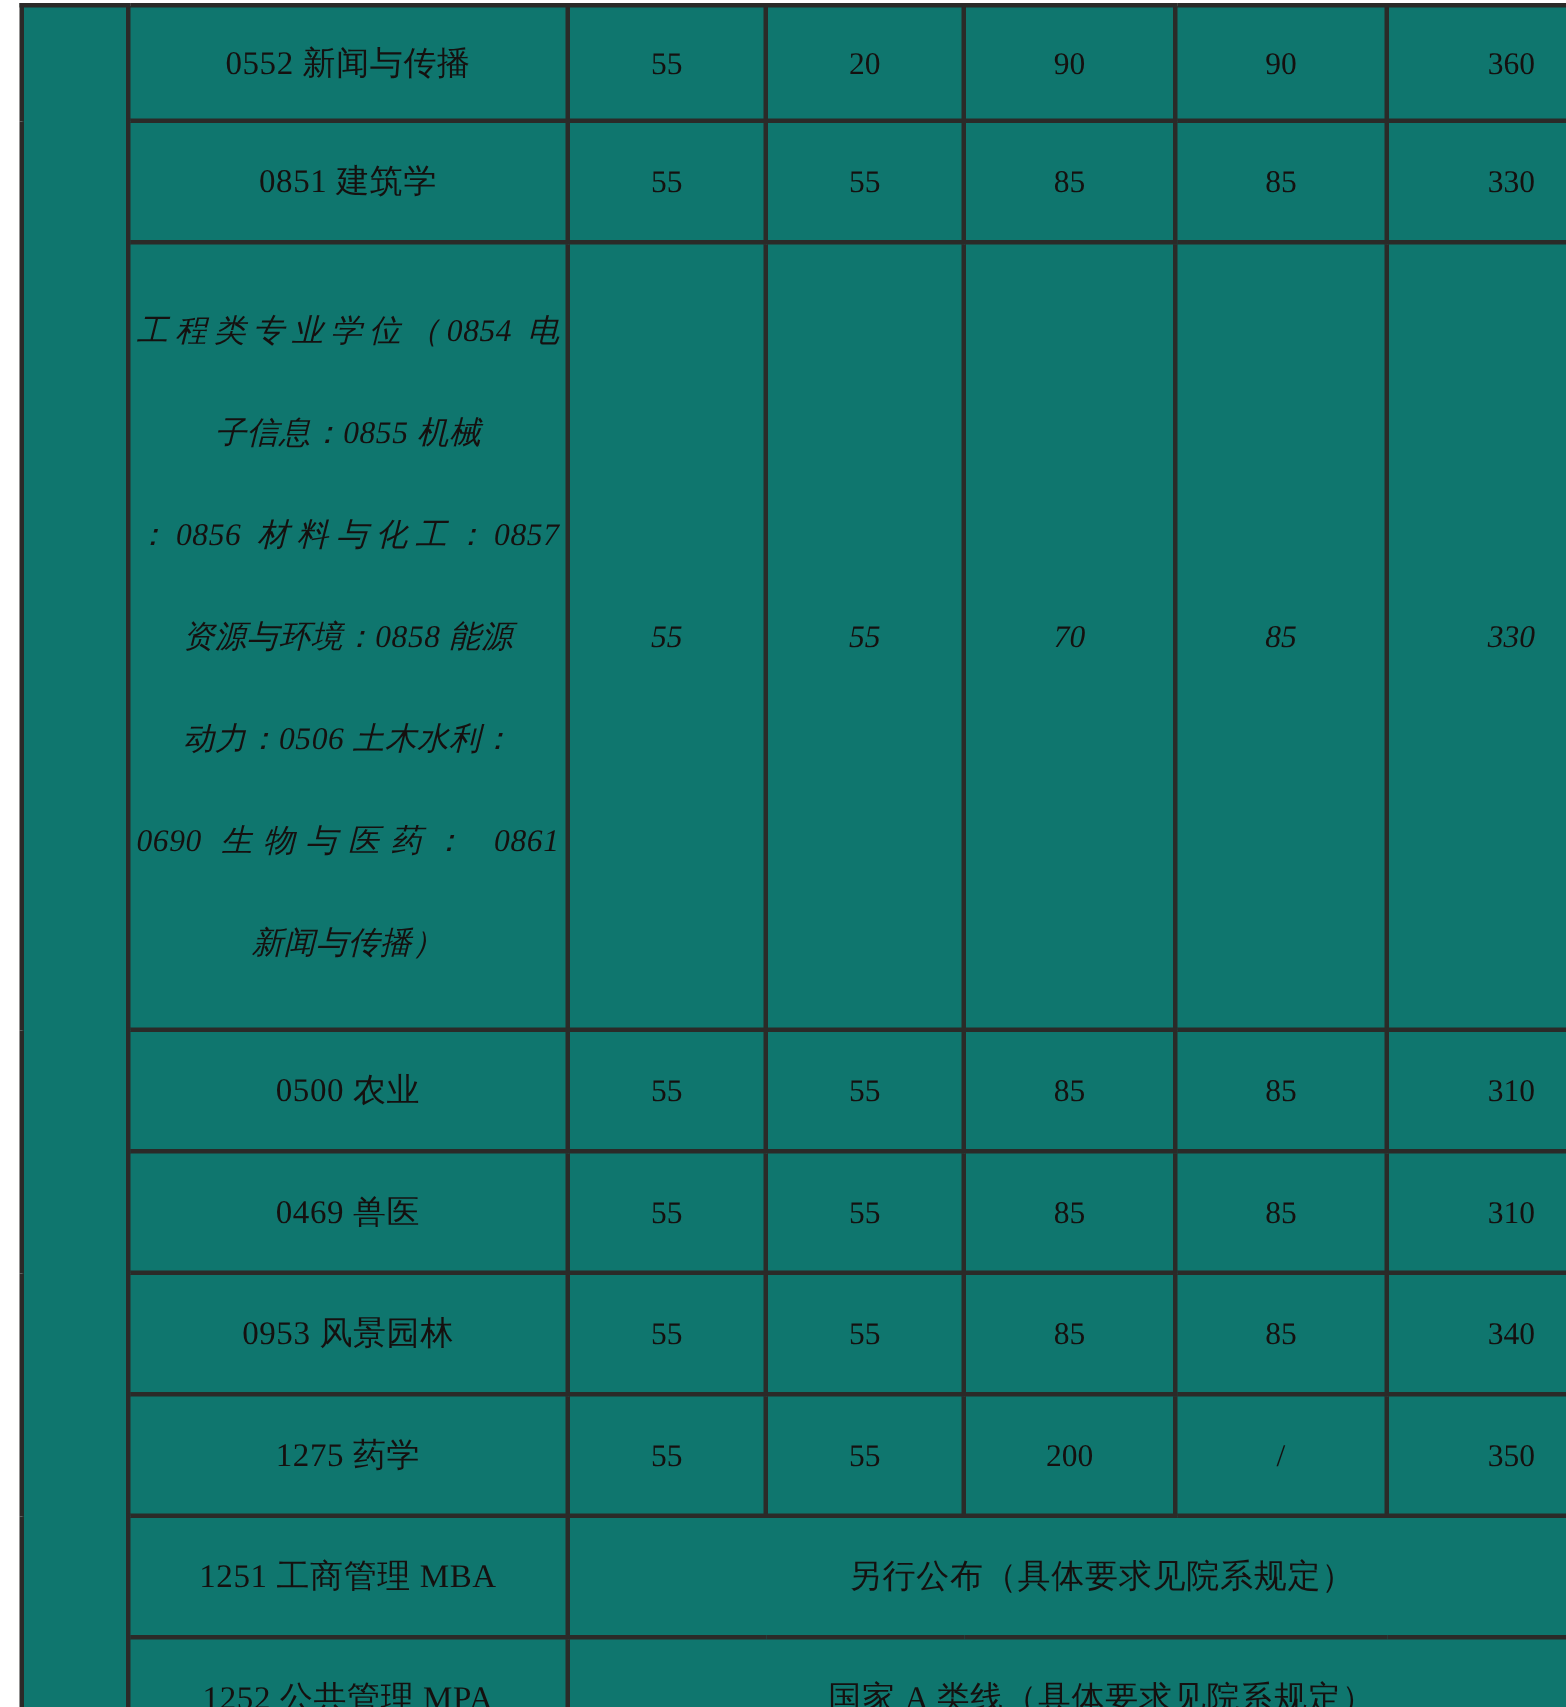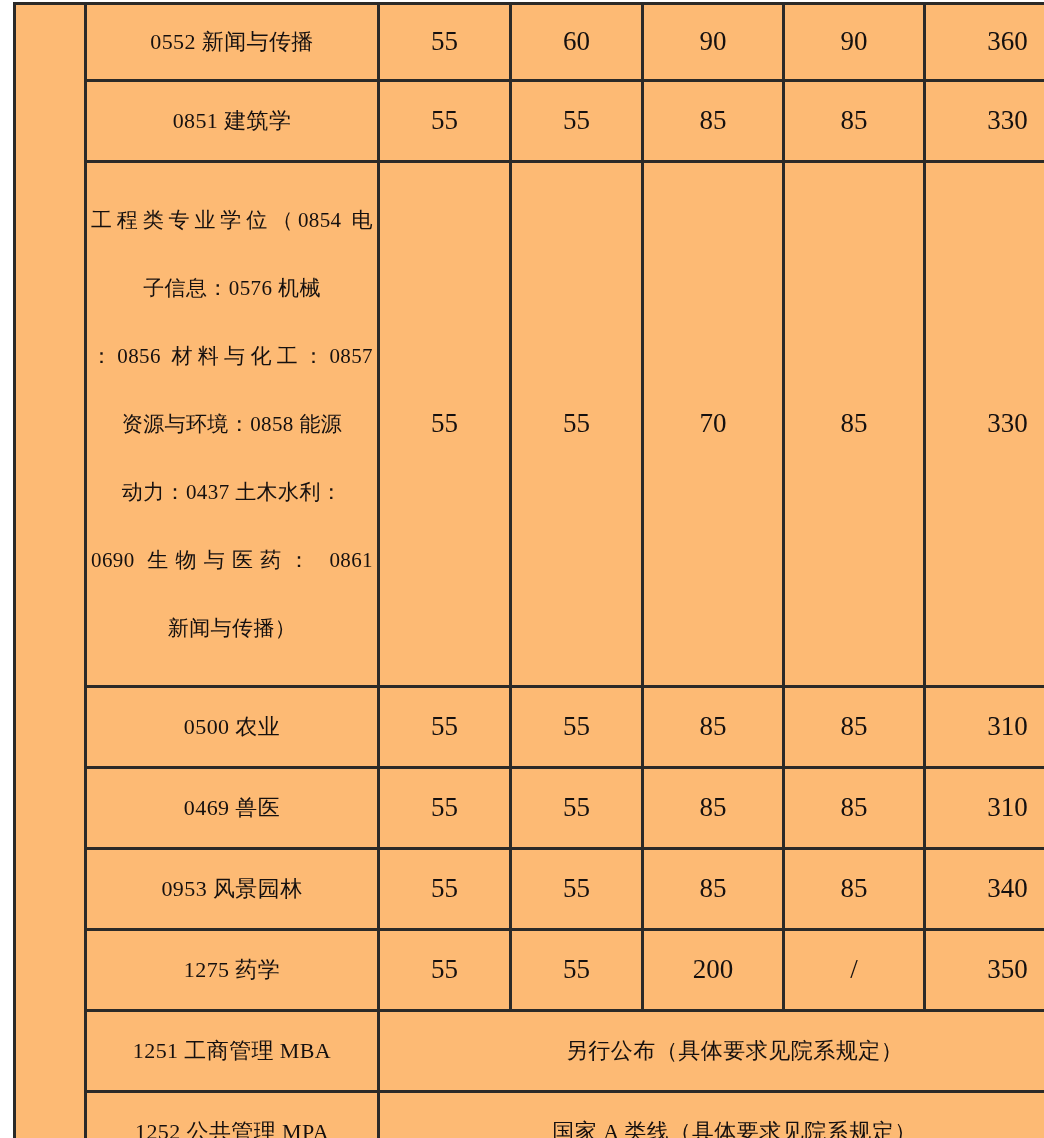--- a/index.html
+++ b/index.html
@@ -28,21 +28,21 @@
     left: 13px;
     top: 2px;
     width: 1022px;
     border-collapse: collapse;
     table-layout: fixed;
     background: #fcfcfc;
   }
 
   .score-table td {
     border: 3px solid #2b2a28;
-    background: #fdba74;
+    background: #0f766e;
     text-align: center;
     vertical-align: middle;
     font-size: 21px;
     line-height: 1.55;
     color: #15100f;
     padding: 0 4px;
     font-family: "Liberation Serif", "DejaVu Serif", serif;
   }
 
   
@@ -53,21 +53,21 @@
   }
 
   td.name-cell {
     width: 282px;
     font-size: 22px;
     letter-spacing: 0.4px;
   }
 
   td.num-cell {
     width: 121px;
-    font-size: 27px;
+    font-size: 21px;
   }
   td.num-cell.wide {
     width: 130px;
   }
   td.num-cell.total {
     width: 155px;
   }
 
   td.merged-note {
     font-size: 22px;
@@ -88,55 +88,55 @@
   }
   td.multiline .ml-line.flush {
     text-align: justify;
     text-align-last: justify;
     padding: 0 2px;
   }
 
   
   tr.r-short td { height: 74px; }
   tr.r-tall  td { height: 78px; text-align: center; }
-  tr.r-big   td { height: 266px; }
+  tr.r-big   td { height: 266px; font-style: italic; }
 </style>
 </head>
 <body>
 
 <div id="page">
   <table class="score-table">
     <tbody>
 
       <tr class="r-short">
         <td class="spine" rowspan="12"></td>
         <td class="name-cell">0552 新闻与传播</td>
         <td class="num-cell">55</td>
-        <td class="num-cell">60</td>
+        <td class="num-cell">20</td>
         <td class="num-cell wide">90</td>
         <td class="num-cell wide">90</td>
         <td class="num-cell total">360</td>
       </tr>
 
       <tr class="r-tall">
         <td class="name-cell">0851 建筑学</td>
         <td class="num-cell">55</td>
         <td class="num-cell">55</td>
         <td class="num-cell wide">85</td>
         <td class="num-cell wide">85</td>
         <td class="num-cell total">330</td>
       </tr>
 
       <tr class="r-big">
         <td class="name-cell multiline">
           <span class="ml-line flush">工程类专业学位（0854 电</span>
-          <span class="ml-line">子信息：0576 机械</span>
+          <span class="ml-line">子信息：0855 机械</span>
           <span class="ml-line flush">：0856 材料与化工：0857</span>
           <span class="ml-line">资源与环境：0858  能源</span>
-          <span class="ml-line">动力：0437  土木水利：</span>
+          <span class="ml-line">动力：0506  土木水利：</span>
           <span class="ml-line flush">0690 生物与医药：  0861</span>
           <span class="ml-line">新闻与传播）</span>
         </td>
         <td class="num-cell">55</td>
         <td class="num-cell">55</td>
         <td class="num-cell wide">70</td>
         <td class="num-cell wide">85</td>
         <td class="num-cell total">330</td>
       </tr>
 

